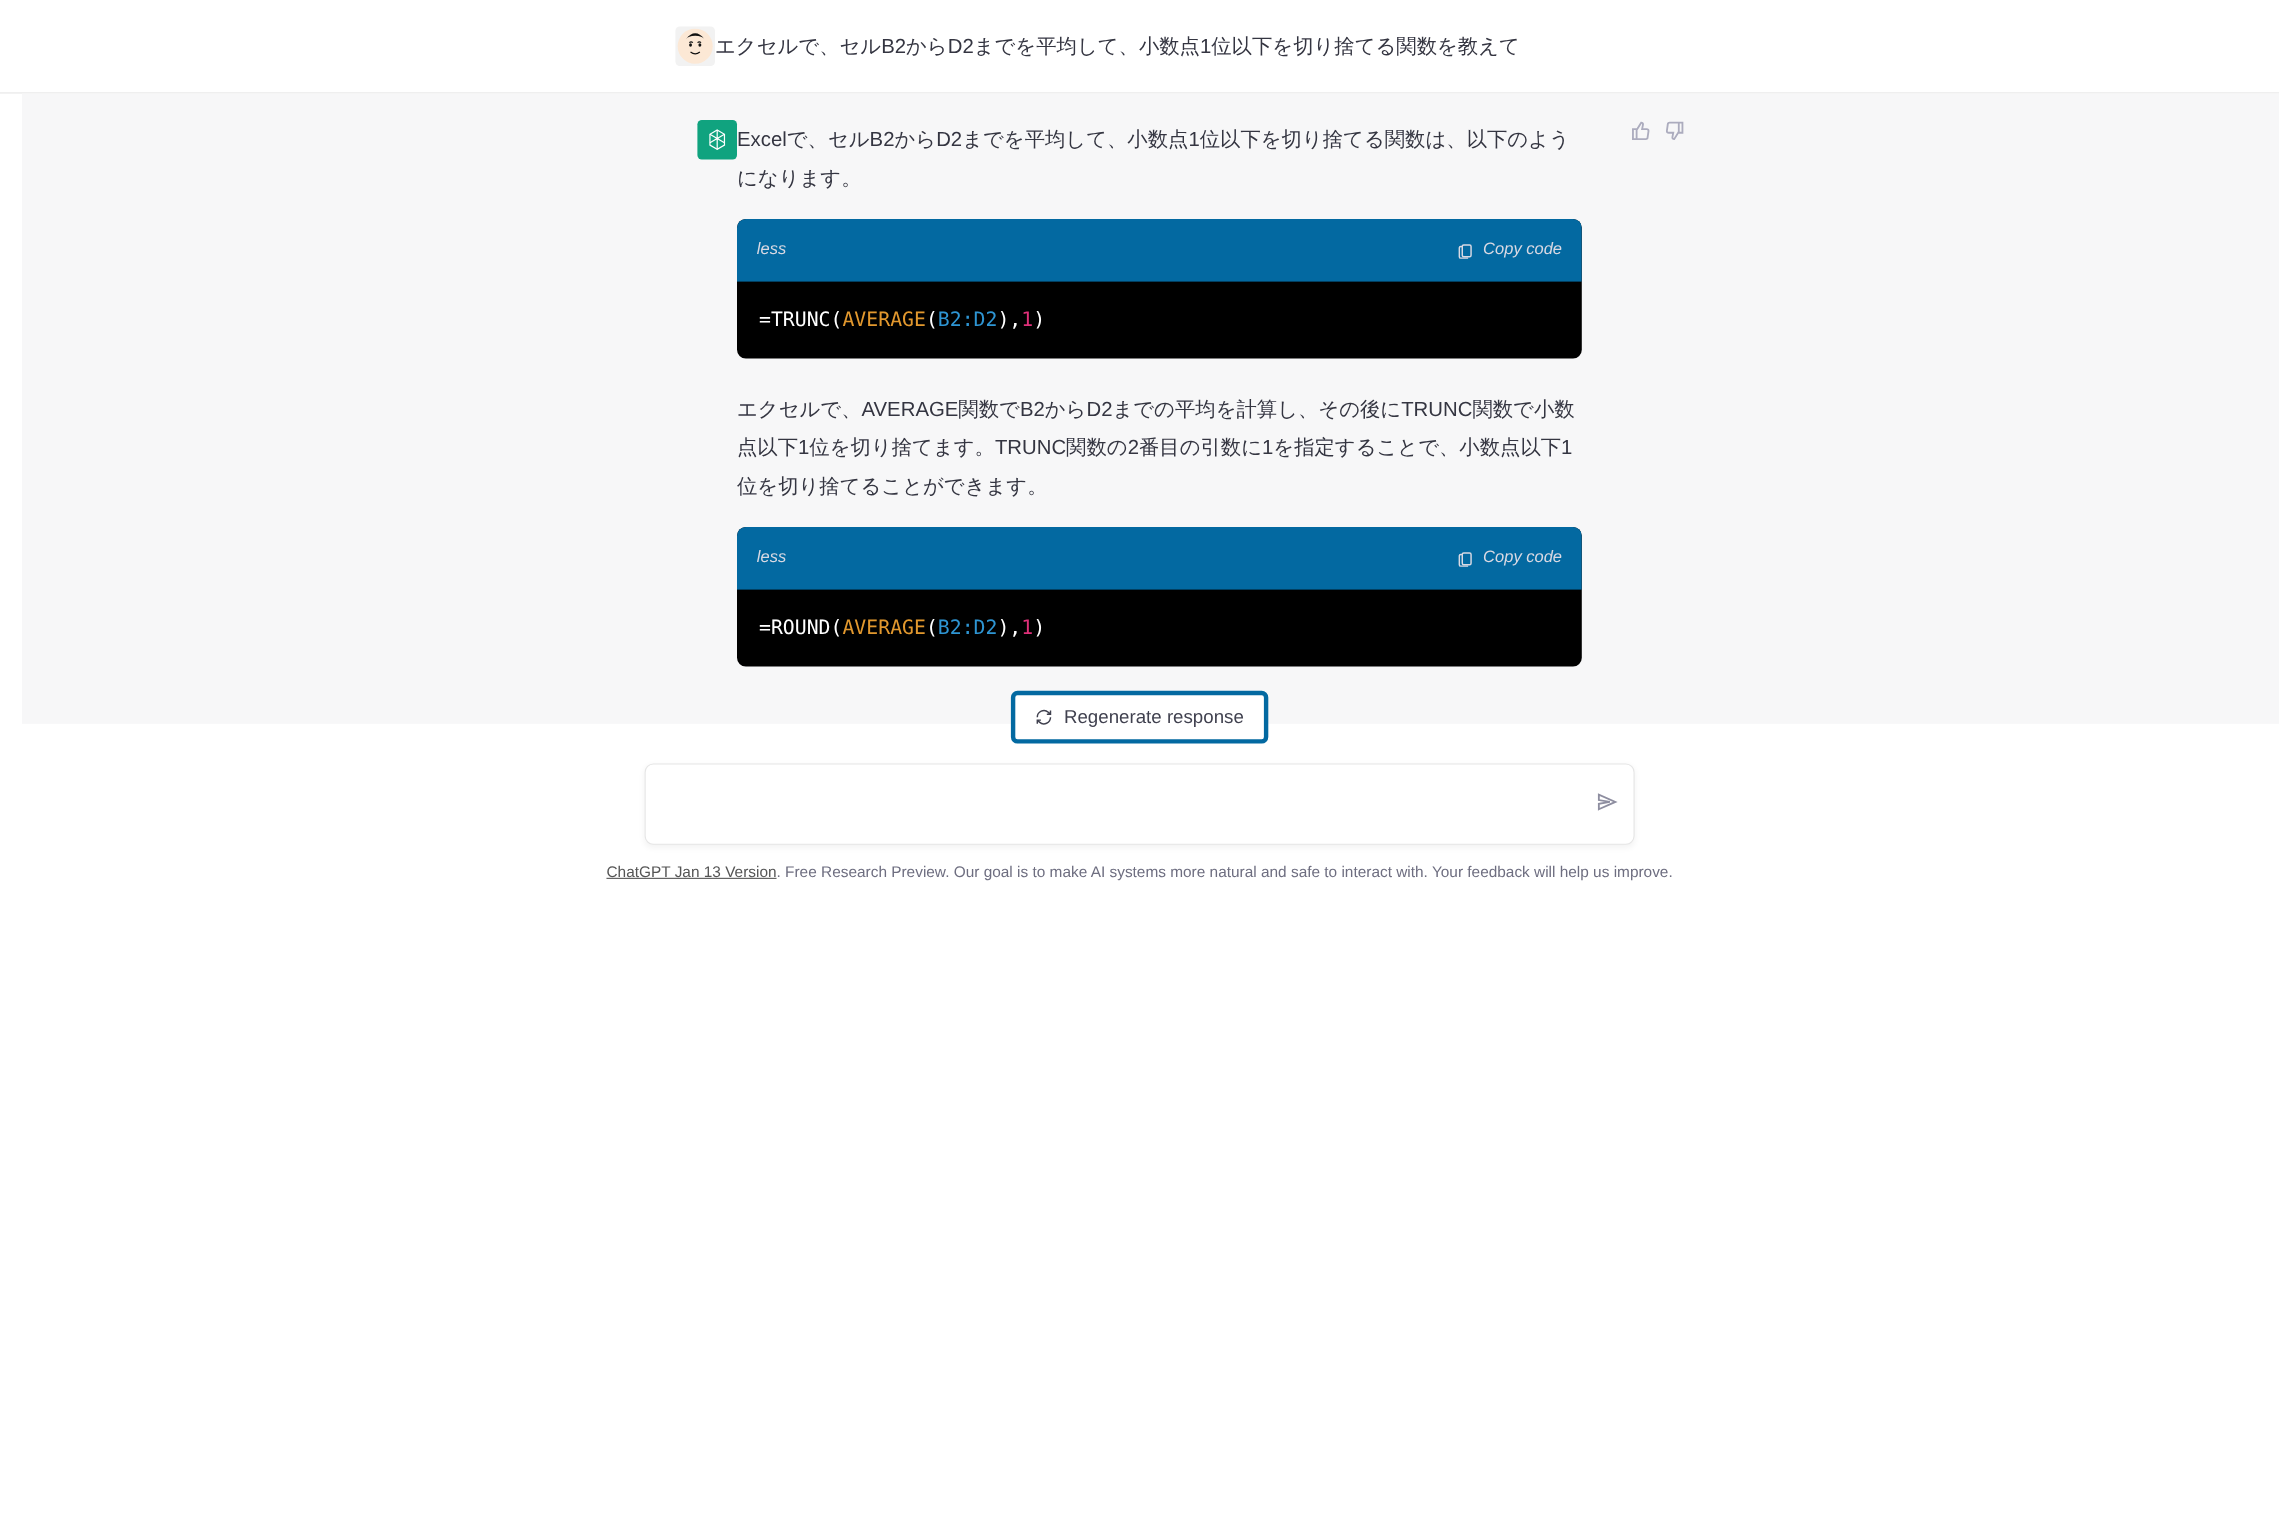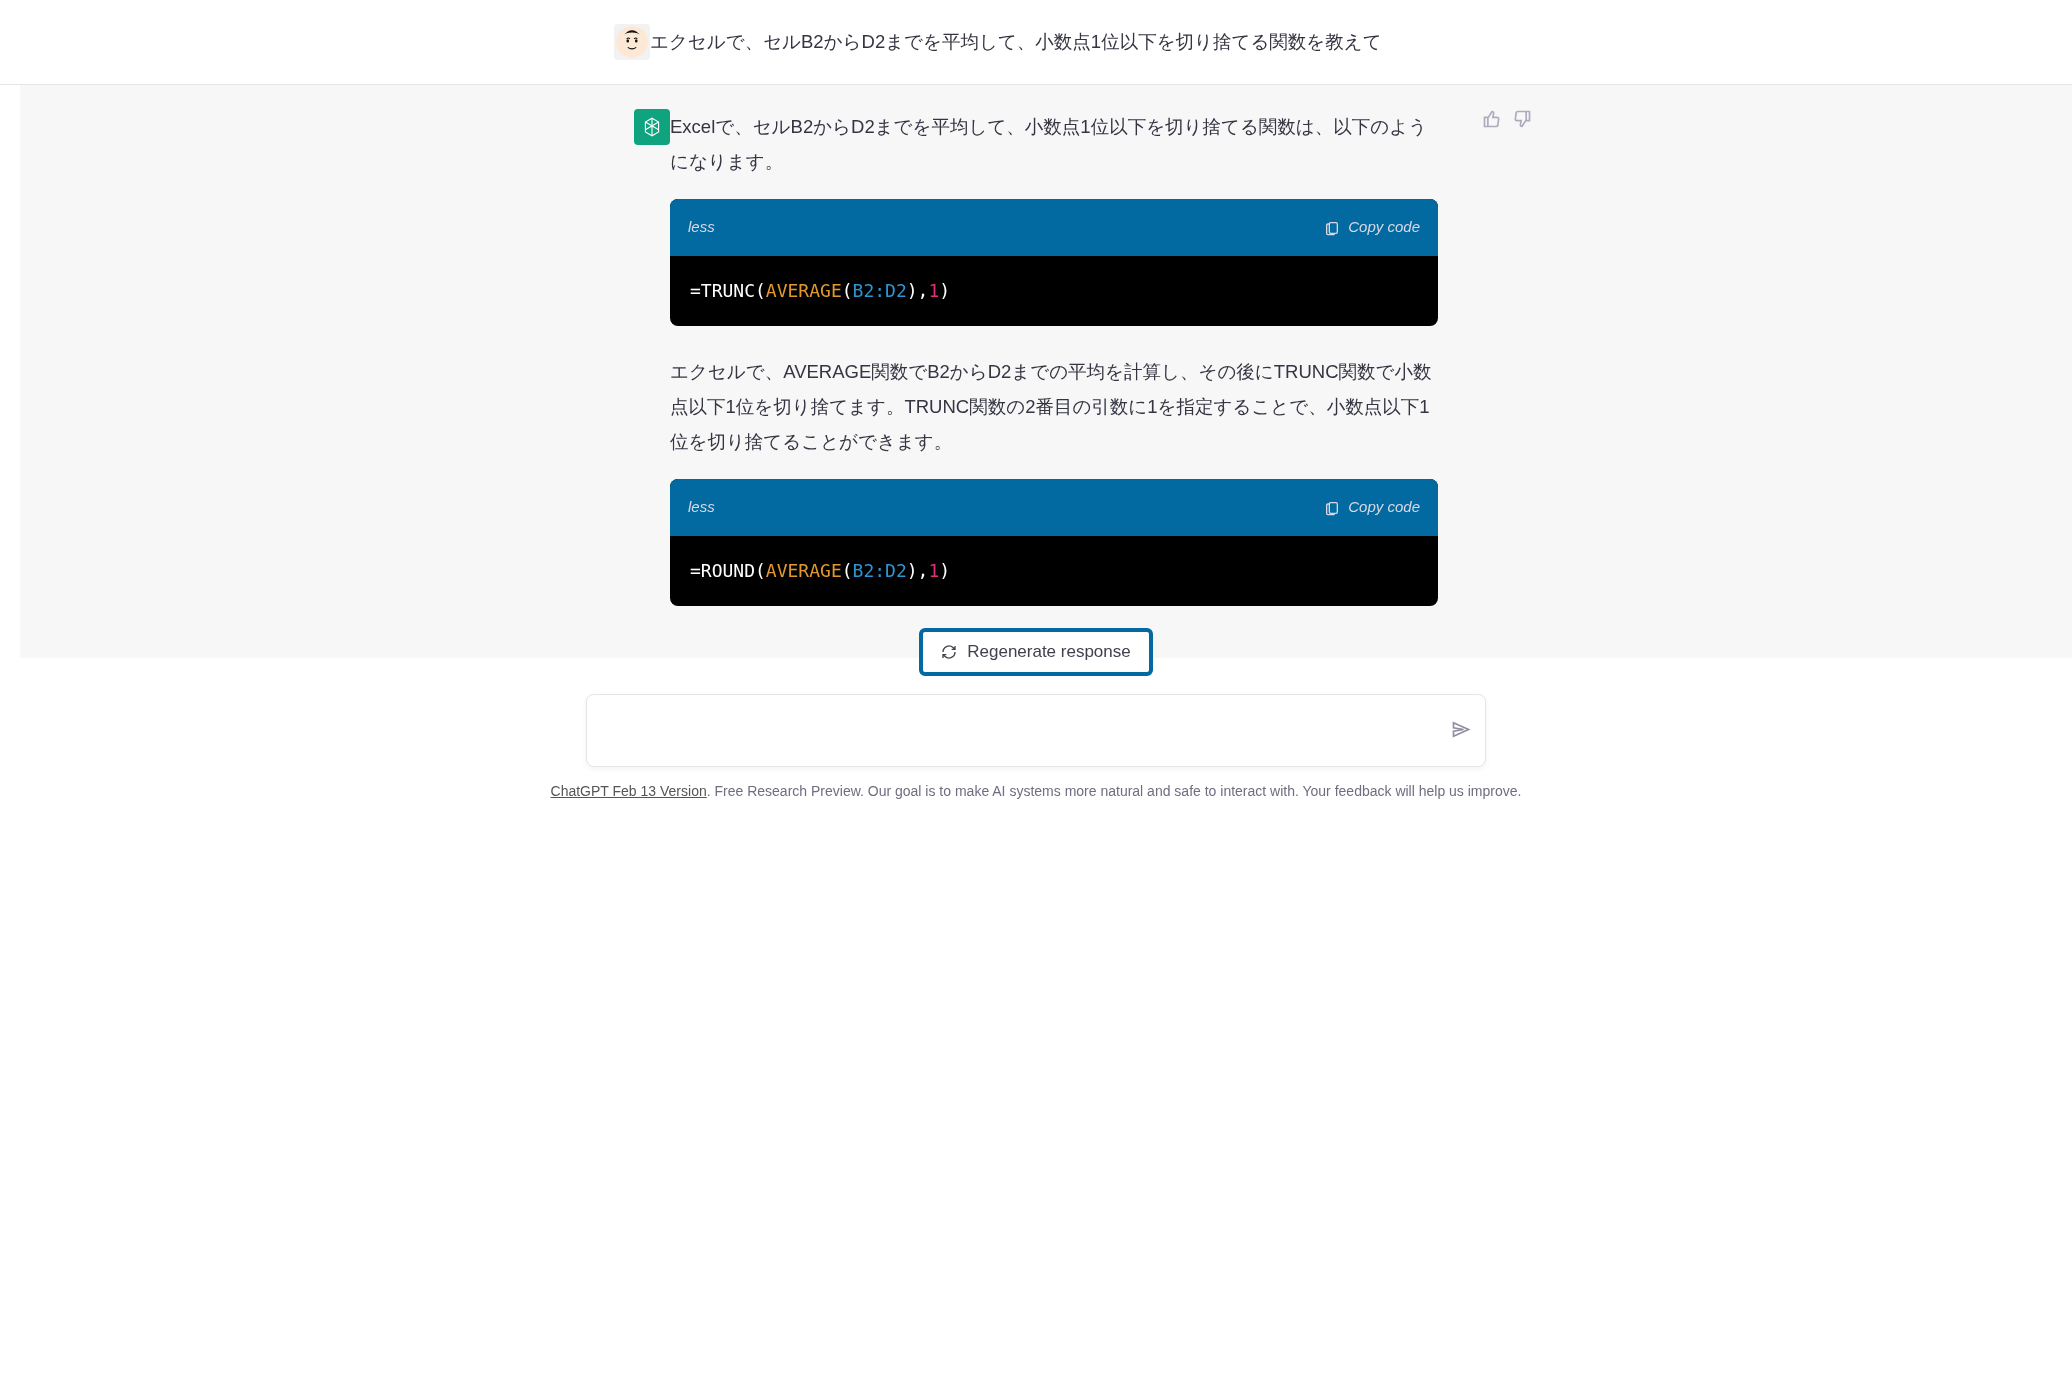--- a/index.html
+++ b/index.html
@@ -230,14 +230,14 @@
     <textarea placeholder="" style=""></textarea>
     <span class="send">
       <svg viewBox="0 0 24 24" fill="none" stroke="currentColor" stroke-width="2">
           <path d="M3 20l18-8L3 4v6l12 2-12 2v6z"></path>
         </svg>
     </span>
   </div>
 </div>
 
 <div class="footer">
-  <span class="u">ChatGPT Feb 13 Version</span><span>. Free Research Preview. Our goal is to make AI systems more natural and safe to interact with. Your feedback will help us improve.</span>
+  <span class="u">ChatGPT Jan 13 Version</span><span>. Free Research Preview. Our goal is to make AI systems more natural and safe to interact with. Your feedback will help us improve.</span>
 </div>
 
 </body></html>

